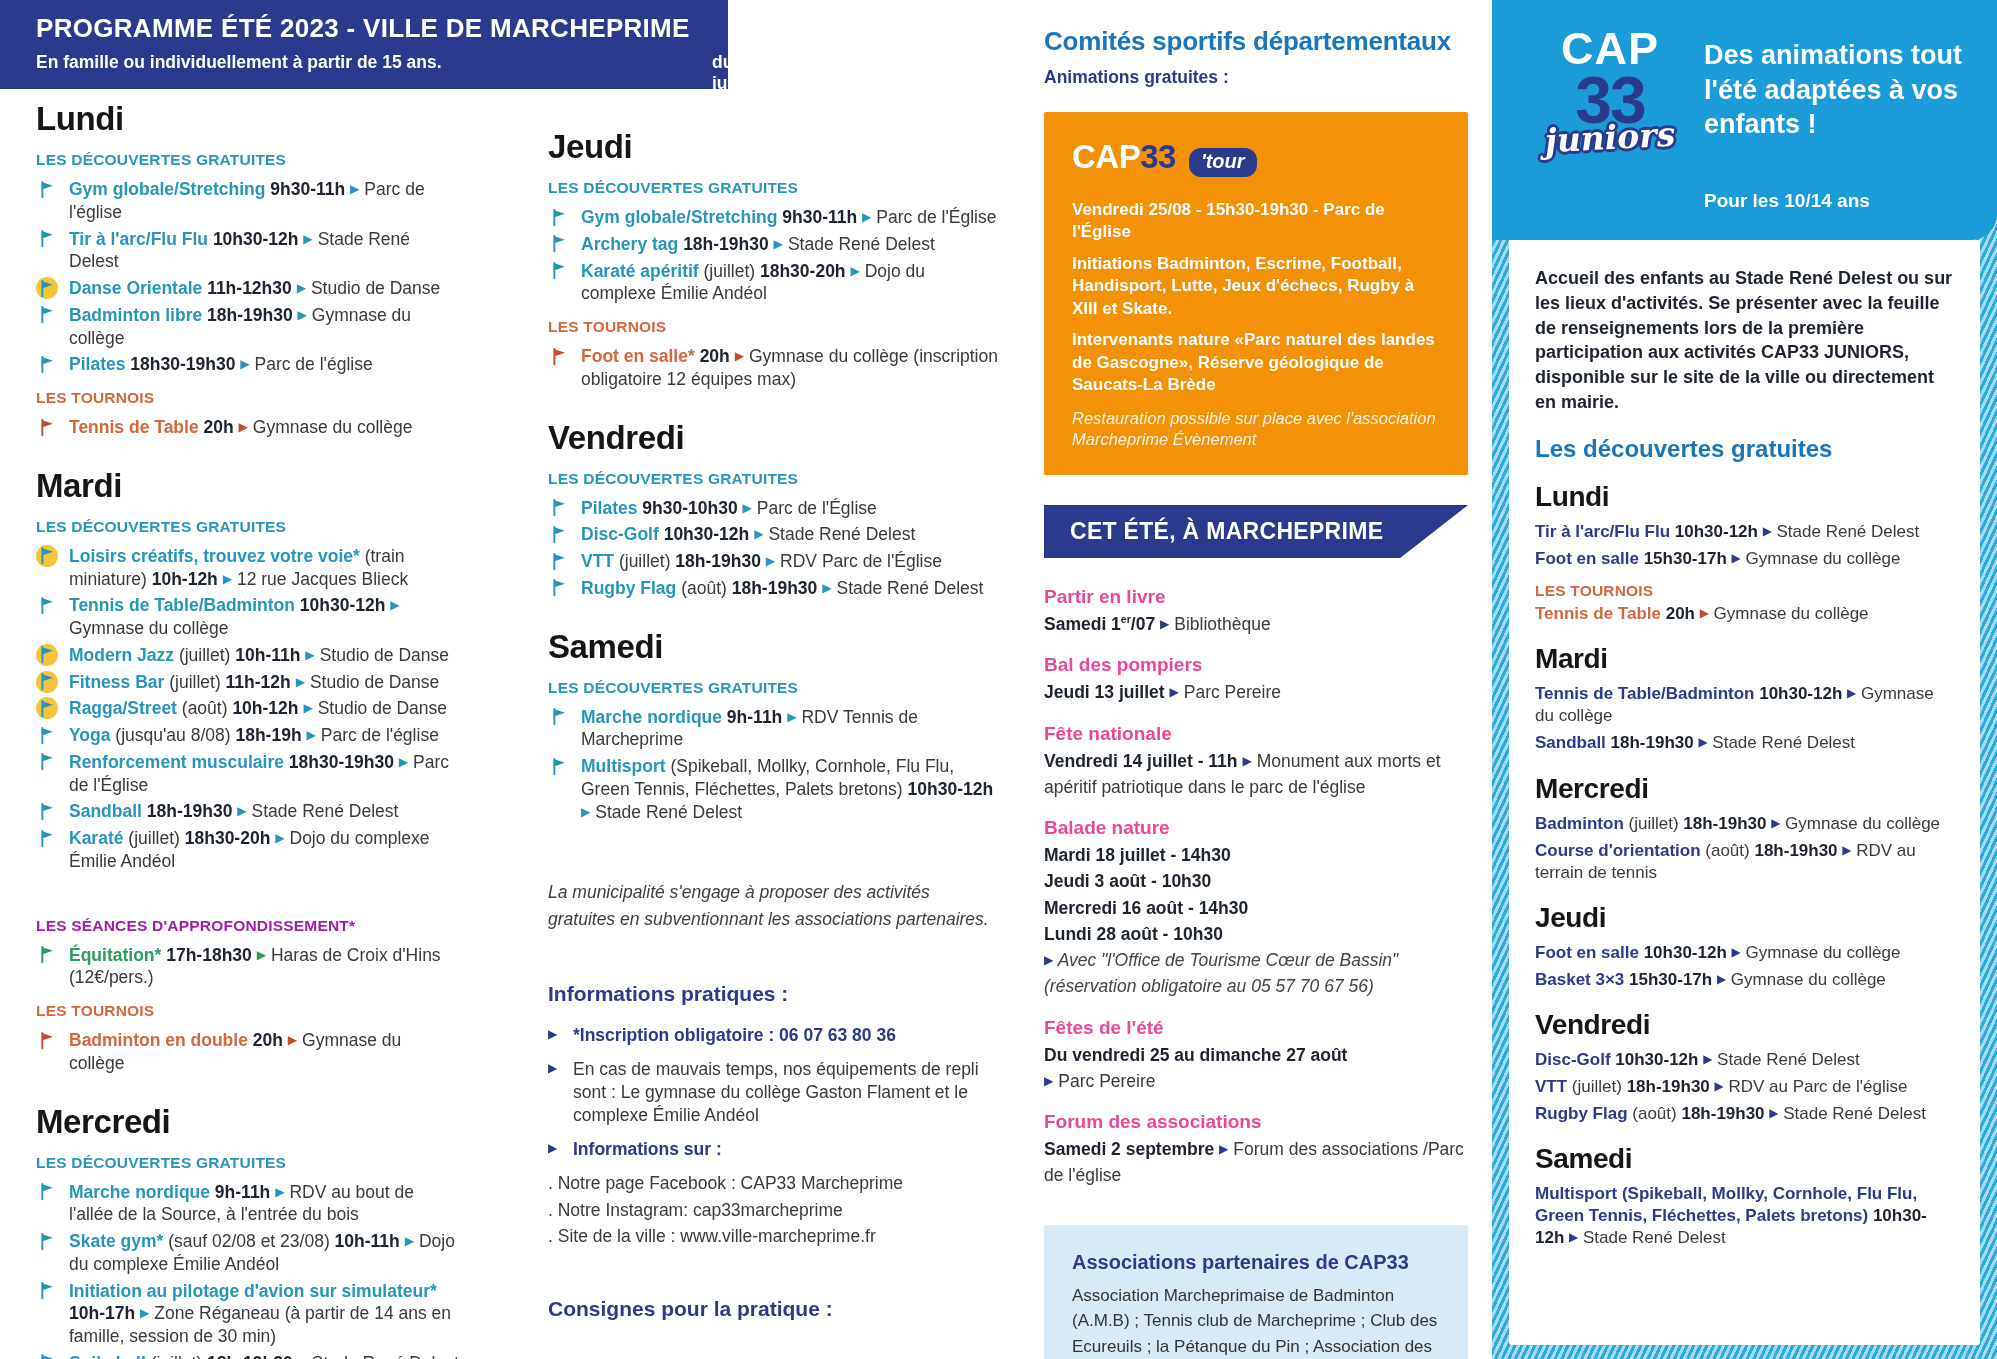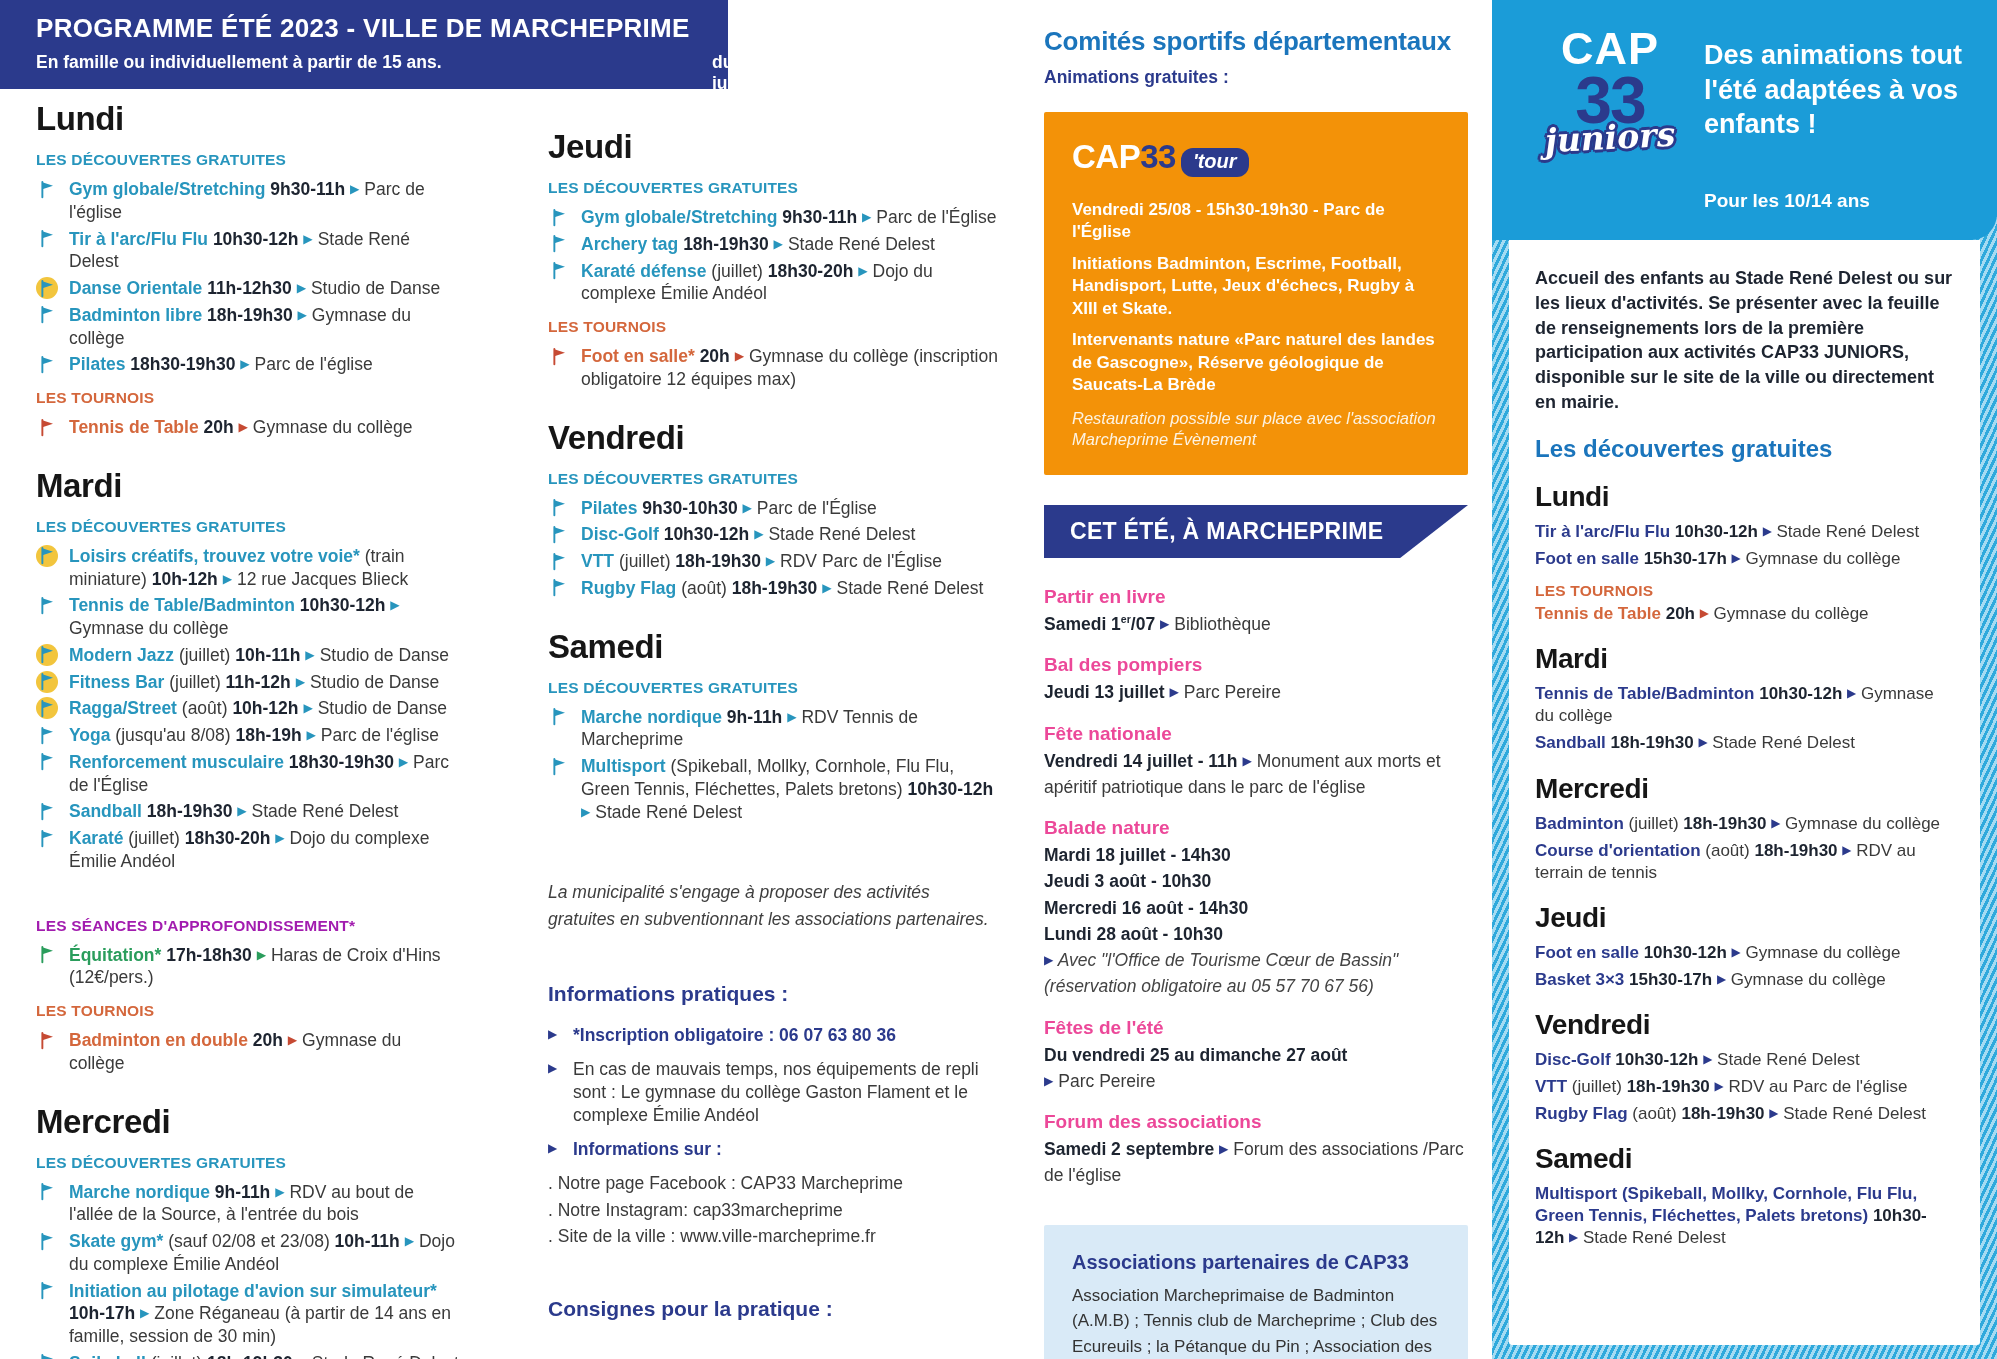--- a/index.html
+++ b/index.html
@@ -54,21 +54,21 @@
   .b-arrow { position:absolute; left:0; top:3px; color:#2b3a8c; font-size:12px; }
   .flat-item { margin:0 0 3px; font-size:17.5px; line-height:1.35; color:#3a3a3a; }
 
   
   .c3-title { color:#1b75bc; font-weight:700; font-size:26px; letter-spacing:-.2px; }
   .c3-sub   { color:#2b3a8c; font-weight:700; font-size:17.5px; margin-top:10px; }
   .tour-box { margin-top:24px; background:#f39208; color:#fff; padding:26px 28px 24px; border-radius:2px; }
   .tb-brand { display:flex; align-items:baseline; margin-bottom:22px; }
   .tb-cap { font-size:33px; font-weight:700; letter-spacing:-.5px; }
   .tb-33  { font-size:33px; font-weight:700; color:#2b3a8c; letter-spacing:-.5px; }
-  .tb-tour{ font-size:20px; font-weight:700; font-style:italic; background:#2b3a8c; color:#fff; border-radius:12px; padding:2px 12px 4px; margin-left:5px; }
+  .tb-tour{ font-size:20px; font-weight:700; font-style:italic; background:#2b3a8c; color:#fff; border-radius:12px; padding:2px 12px 4px; margin-left:13px; }
   .tb-line { font-weight:700; font-size:17px; line-height:1.32; margin-bottom:9px; }
   .tb-it   { font-style:italic; font-size:16.5px; line-height:1.32; color:#fdf3e2; margin-top:11px; }
 
   .ete-banner { margin-top:30px; width:100%; height:53px; background:#2b3a8c; clip-path:polygon(0 0,100% 0,84% 100%,0 100%); color:#fff; font-weight:700; font-size:23px; line-height:53px; padding-left:26px; letter-spacing:.3px; }
 
   .events { margin-top:28px; }
   .event { margin-bottom:17px; }
   .event-title { color:#ec4899; font-weight:700; font-size:19px; margin-bottom:3px; }
   .event-line { font-size:17.5px; line-height:1.5; color:#3a3a3a; }
   .event-line .sg-a { color:#2b3a8c; }
@@ -276,21 +276,21 @@
               <svg viewBox="0 0 20 22" width="16" height="19" aria-hidden="true">
                 <path d="M4.2 1.5 v19.2" stroke="currentColor" stroke-width="2.4" stroke-linecap="round" fill="none"></path>
                 <path d="M4.2 1.8 L17.5 6.2 L4.2 10.8 Z" fill="currentColor"></path>
               </svg>
             </span><span class="sg-n">Archery tag </span><span class="sg-t">18h-19h30 </span><span class="sg-a">▶</span><span class="sg-p"> Stade René Delest</span></div>
           <div class="item"><span class="flag f-t">
               <svg viewBox="0 0 20 22" width="16" height="19" aria-hidden="true">
                 <path d="M4.2 1.5 v19.2" stroke="currentColor" stroke-width="2.4" stroke-linecap="round" fill="none"></path>
                 <path d="M4.2 1.8 L17.5 6.2 L4.2 10.8 Z" fill="currentColor"></path>
               </svg>
-            </span><span class="sg-n">Karaté défense </span><span class="sg-p">(juillet) </span><span class="sg-t">18h30-20h </span><span class="sg-a">▶</span><span class="sg-p"> Dojo du complexe Émilie Andéol</span></div>
+            </span><span class="sg-n">Karaté apéritif </span><span class="sg-p">(juillet) </span><span class="sg-t">18h30-20h </span><span class="sg-a">▶</span><span class="sg-p"> Dojo du complexe Émilie Andéol</span></div>
         </div>
         <div class="sec-label tour">LES TOURNOIS</div>
         <div class="sec-list tour">
           <div class="item"><span class="flag f-r">
               <svg viewBox="0 0 20 22" width="16" height="19" aria-hidden="true">
                 <path d="M4.2 1.5 v19.2" stroke="currentColor" stroke-width="2.4" stroke-linecap="round" fill="none"></path>
                 <path d="M4.2 1.8 L17.5 6.2 L4.2 10.8 Z" fill="currentColor"></path>
               </svg>
             </span><span class="sg-n">Foot en salle* </span><span class="sg-t">20h </span><span class="sg-a">▶</span><span class="sg-p"> Gymnase du collège (inscription obligatoire 12 équipes max)</span></div>
         </div>

